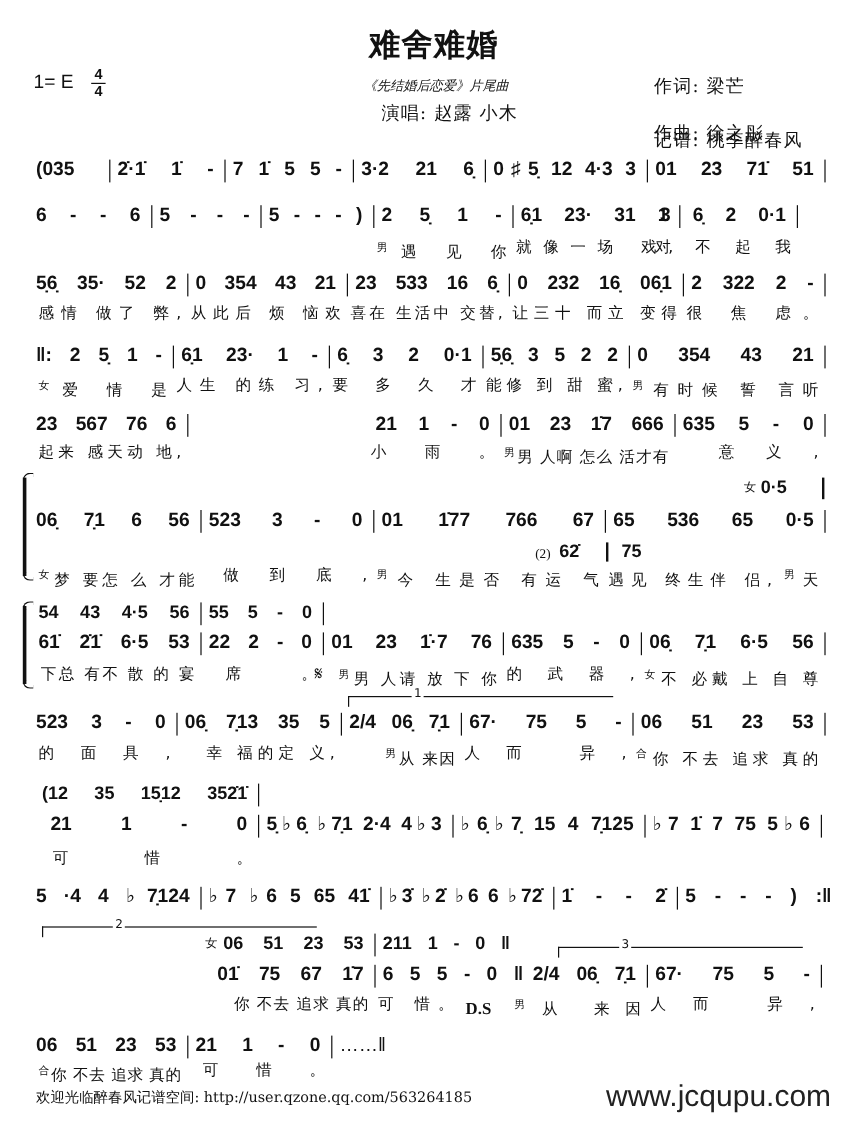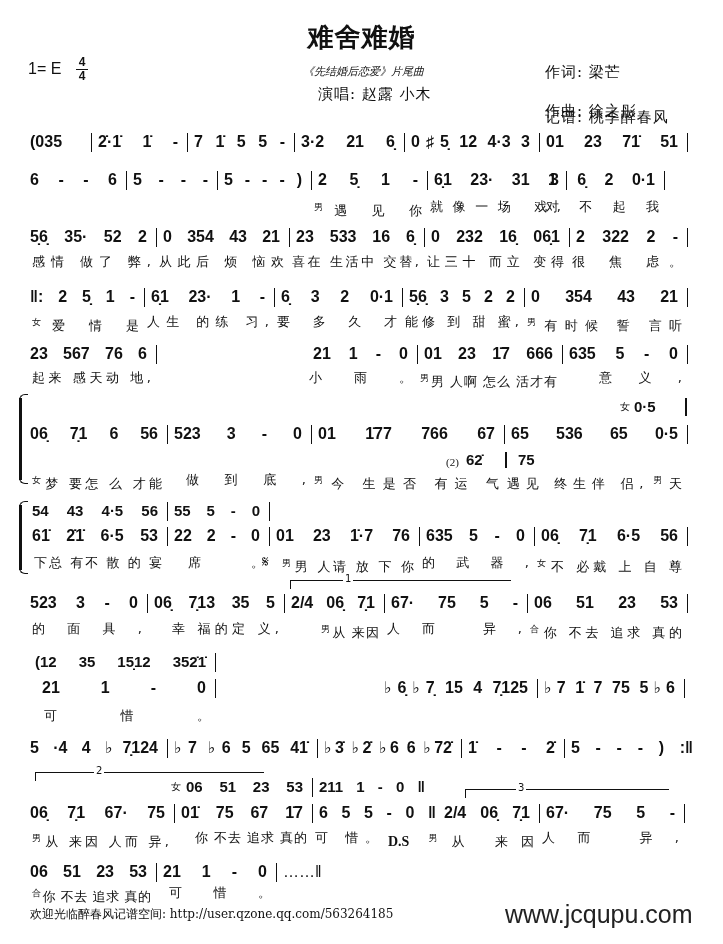--- a/index.html
+++ b/index.html
@@ -264,20 +264,23 @@
 <div class="row small" style="top:652px">
   <div class="m first" style="left:35px;width:181px">
       <div class="n">(12 35 15̣12 352̇1̇</div>
     </div>
 </div>
 <div class="row" style="top:678px;--lo:30px">
   <div class="m first" style="left:42px;width:174px">
     <div class="n">21 1 - 0</div>
     <div class="l">可惜。</div>
   </div>
+  <div class="m" style="left:216px;width:162px">
+      <div class="n">5̣♭6̣ ♭7̣1 2·4 4♭3</div>
+    </div>
   <div class="m" style="left:378px;width:160px">
       <div class="n">♭6̣♭7̣ 15 4 7̣125</div>
     </div>
   <div class="m" style="left:538px;width:147px">
       <div class="n">♭7 1̇ 7 75 5♭6</div>
     </div>
 </div>
 
 <div class="row" style="top:738px">
   <div class="m first" style="left:30px;width:138px">
@@ -307,24 +310,20 @@
     </div>
   <div class="m nb" style="left:313px;width:122px">
       <div class="n">211 1 - 0 ‖</div>
     </div>
 </div>
 <div class="volta" style="left:465px;top:789px;width:203px">
     <span style="left:50px">3</span>
   </div>
 
 <div class="row" style="top:803px;--lo:27px">
-  <div class="m first" style="left:30px;width:145px">
-    <div class="n">06̣ 7̣1 67· 75</div>
-    <div class="l"><span class="part">男</span><span>从 来因 人而 异,</span></div>
-  </div>
   <div class="m" style="left:175px;width:138px">
     <div class="n">01̇ 75 67 1̇7</div>
     <div class="l" style="padding-left:20px">你 不去 追求 真的</div>
   </div>
   <div class="m nb" style="left:313px;width:125px">
     <div class="n" style="padding-right:2px">6 5 5 - 0 ‖</div>
     <div class="l" style="padding-right:60px">可 惜。</div>
   </div>
   <div class="m" style="left:438px;width:102px">
     <div class="n">2/4 06̣ 7̣1</div>

